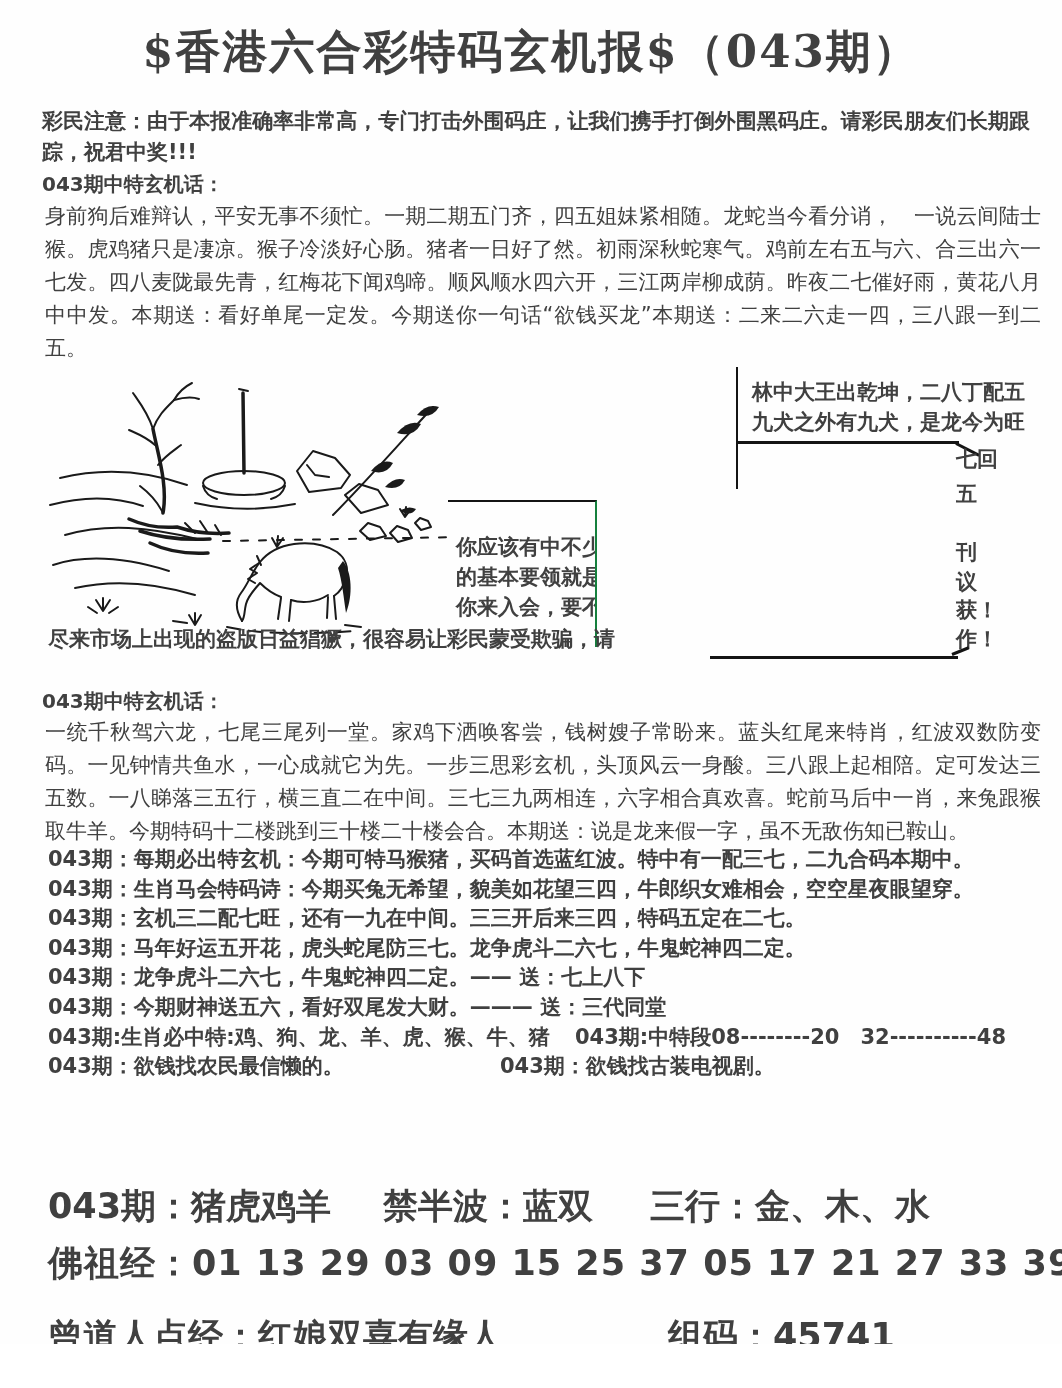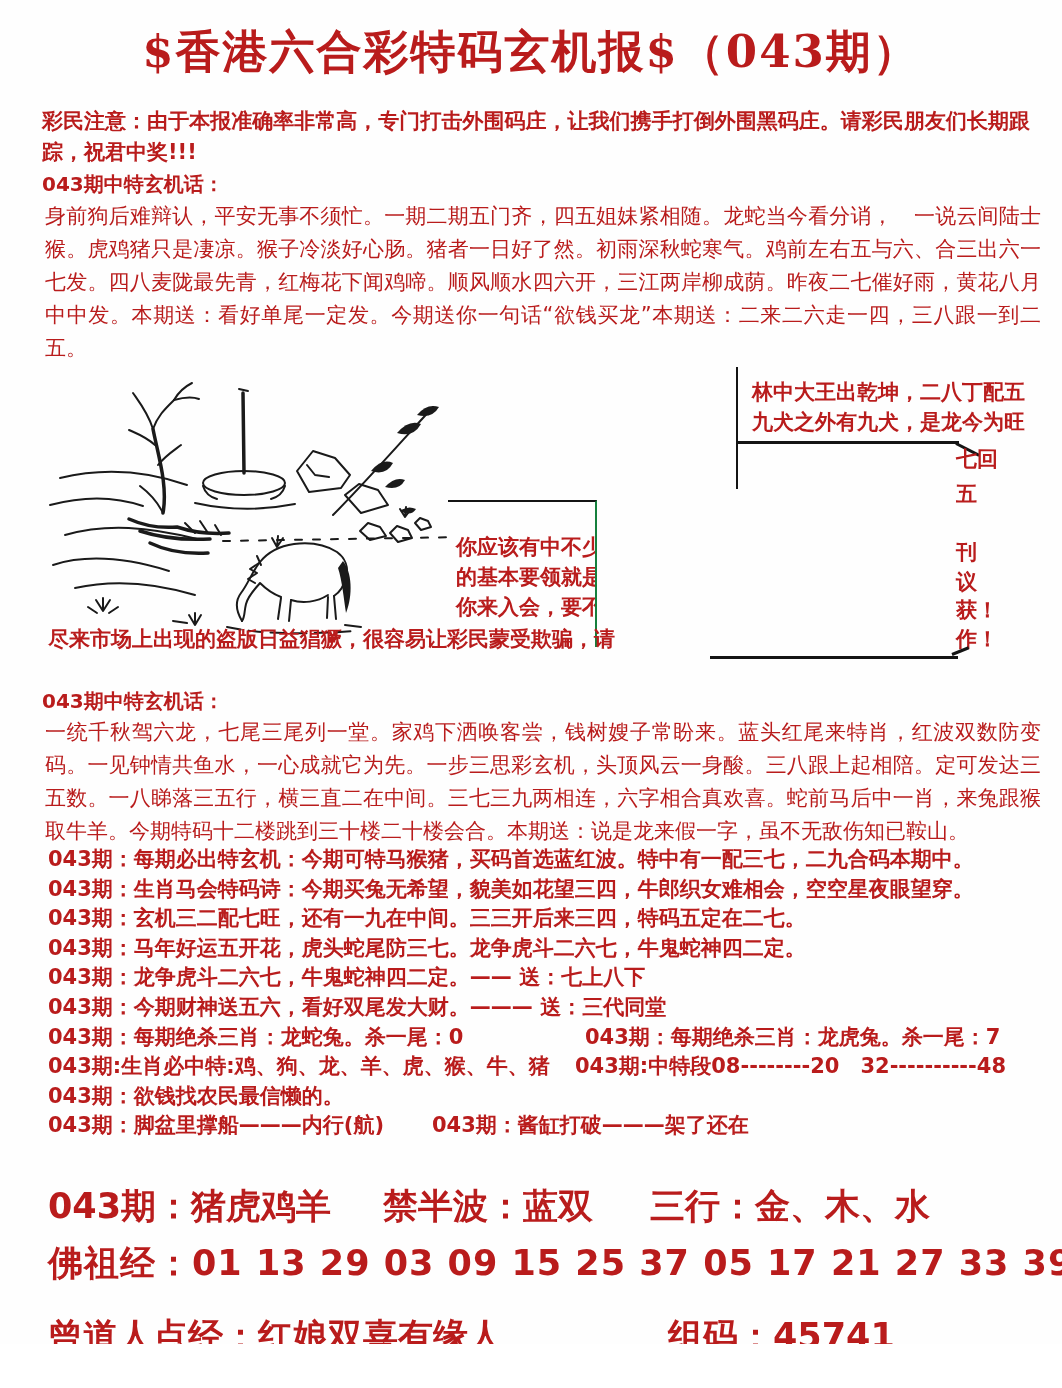--- a/index.html
+++ b/index.html
@@ -1,18 +1,18 @@
 <!DOCTYPE html>
 <html><head>
 <meta charset="utf-8">
 <style>
   html,body{margin:0;padding:0;background:#ffffff;}
   .page{
     position:relative;width:1062px;height:1344px;background:#fefefe;
-    font-family:"DejaVu Sans","Liberation Sans",sans-serif;color:#b91c1c;
+    font-family:"DejaVu Sans","Liberation Sans",sans-serif;color:#404040;
     overflow:hidden;
   }
   .title{
     position:absolute;top:22px;left:0;width:100%;text-align:center;
     font-family:"DejaVu Serif","Liberation Serif",serif;
     font-size:45px;font-weight:bold;letter-spacing:2px;white-space:nowrap;
   }
   .notice{
     position:absolute;top:106px;left:42px;width:988px;
     font-size:21px;font-weight:700;line-height:31px;text-align:justify;
@@ -199,33 +199,26 @@
 
   <div class="tips">
     <div class="tip-row">043期：每期必出特玄机：今期可特马猴猪，买码首选蓝红波。特中有一配三七，二九合码本期中。</div>
     <div class="tip-row">043期：生肖马会特码诗：今期买兔无希望，貌美如花望三四，牛郎织女难相会，空空星夜眼望穿。</div>
     <div class="tip-row">043期：玄机三二配七旺，还有一九在中间。三三开后来三四，特码五定在二七。</div>
     <div class="tip-row">043期：马年好运五开花，虎头蛇尾防三七。龙争虎斗二六七，牛鬼蛇神四二定。</div>
     <div class="tip-row">043期：龙争虎斗二六七，牛鬼蛇神四二定。—— 送：七上八下</div>
     <div class="tip-row">043期：今期财神送五六，看好双尾发大财。——— 送：三代同堂</div>
 
     <div class="tip-row">
-      <span>043期：每期绝杀三肖：龙蛇兔。杀一尾：0</span>
-      <span class="tip-right tr-7">043期：每期绝杀三肖：龙虎兔。杀一尾：7</span>
-    </div>
-    <div class="tip-row">
       <span>043期:生肖必中特:鸡、狗、龙、羊、虎、猴、牛、猪</span>
       <span class="tip-right tr-8">043期:中特段08--------20　32----------48</span>
     </div>
     <div class="tip-row">
       <span>043期：欲钱找农民最信懒的。</span>
-    </div>
-    <div class="tip-row">
-      <span>043期：脚盆里撑船———内行(航)</span>
-      <span class="tip-right tr-11">043期：酱缸打破———架了还在</span>
+      <span class="tip-right tr-10">043期：欲钱找古装电视剧。</span>
     </div>
   </div>
 
   <div class="footer-line f1 f1-a">043期：猪虎鸡羊</div>
   <div class="footer-line f1 f1-b">禁半波：蓝双</div>
   <div class="footer-line f1 f1-c">三行：金、木、水</div>
 
   <div class="footer-line f2">佛祖经：01 13 29 03 09 15 25 37 05 17 21 27 33 39 12 18 22 28</div>
 
   <div class="footer-line f3 f3-a">曾道人点经：红娘双喜有缘人</div>

